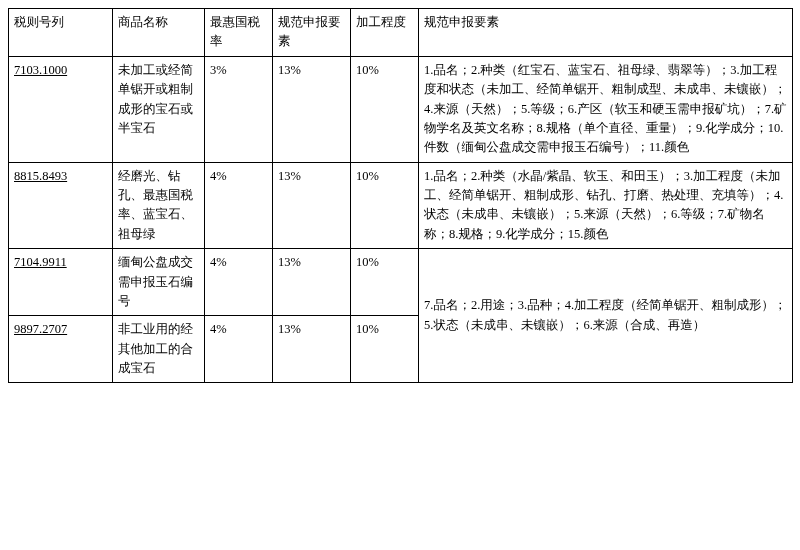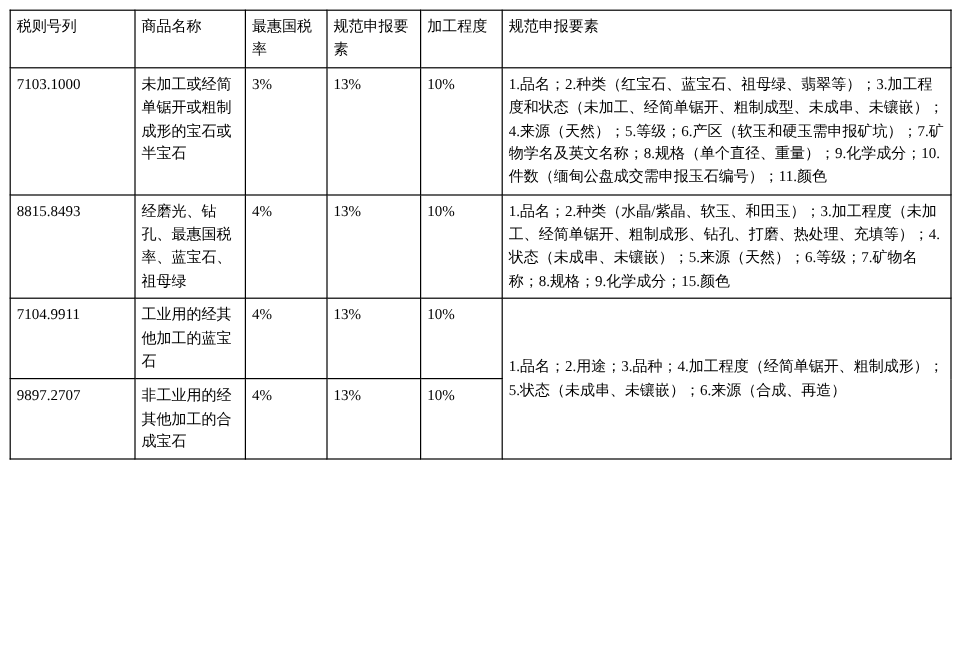--- a/index.html
+++ b/index.html
@@ -46,20 +46,21 @@
   col.c0 { width: 104px; }
   col.c1 { width: 92px; }
   col.c2 { width: 68px; }
   col.c3 { width: 78px; }
   col.c4 { width: 68px; }
   col.c5 { width: 374px; }
 
   .code-cell {
     white-space: nowrap;
     letter-spacing: 0px;
+    text-decoration: underline;
   }
   .name-cell {
     text-align: justify;
     text-justify: inter-ideograph;
     word-break: break-all;
   }
   .rate-cell { text-align: left; }
   .req-cell {
     text-align: justify;
     text-justify: inter-ideograph;
@@ -105,25 +106,25 @@
       <tr>
         <td class="code-cell">8815.8493</td>
         <td class="name-cell">经磨光、钻孔、最惠国税率、蓝宝石、祖母绿</td>
         <td class="rate-cell">4%</td>
         <td class="rate-cell">13%</td>
         <td class="rate-cell">10%</td>
         <td class="req-cell">1.品名；2.种类（水晶/紫晶、软玉、和田玉）；3.加工程度（未加工、经简单锯开、粗制成形、钻孔、打磨、热处理、充填等）；4.状态（未成串、未镶嵌）；5.来源（天然）；6.等级；7.矿物名称；8.规格；9.化学成分；15.颜色</td>
       </tr>
       <tr>
         <td class="code-cell">7104.9911</td>
-        <td class="name-cell">工业用的经其他加工的蓝宝石</td>
+        <td class="name-cell">缅甸公盘成交需申报玉石编号</td>
         <td class="rate-cell">4%</td>
         <td class="rate-cell">13%</td>
         <td class="rate-cell">10%</td>
-        <td class="req-cell mid" rowspan="2">1.品名；2.用途；3.品种；4.加工程度（经简单锯开、粗制成形）；5.状态（未成串、未镶嵌）；6.来源（合成、再造）</td>
+        <td class="req-cell mid" rowspan="2">7.品名；2.用途；3.品种；4.加工程度（经简单锯开、粗制成形）；5.状态（未成串、未镶嵌）；6.来源（合成、再造）</td>
       </tr>
       <tr>
         <td class="code-cell">9897.2707</td>
         <td class="name-cell">非工业用的经其他加工的合成宝石</td>
         <td class="rate-cell">4%</td>
         <td class="rate-cell">13%</td>
         <td class="rate-cell">10%</td>
       </tr>
     </tbody>
   </table>

